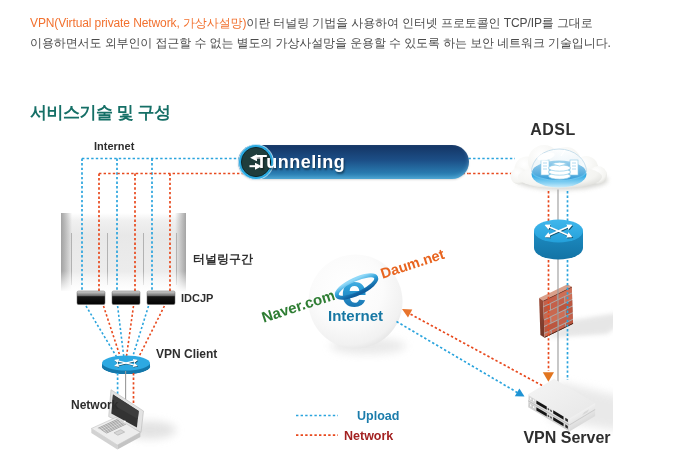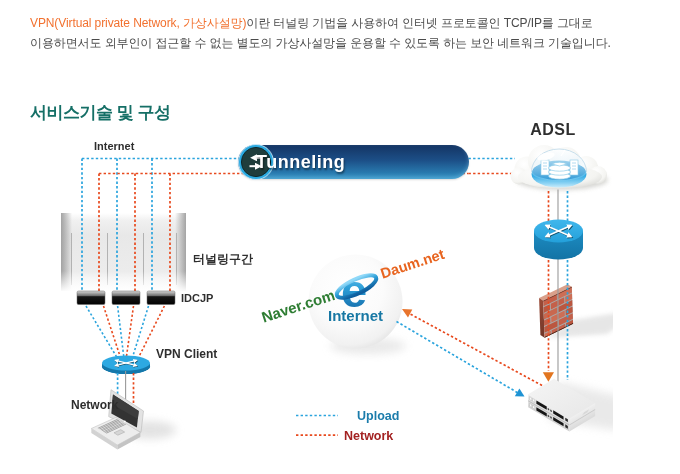--- a/index.html
+++ b/index.html
@@ -352,19 +352,20 @@
     </svg>
     <div class="bar-text">Tunneling</div>
   </div>
 
   <div class="lbl lbl-internet">Internet</div>
   <div class="lbl lbl-tunnel-section">터널링구간</div>
   <div class="lbl lbl-adsl">IDCJP</div>
   <div class="lbl lbl-vpn-client">VPN Client</div>
   <div class="lbl lbl-packet">Network</div>
   <div class="lbl lbl-idcjp">ADSL</div>
+  <div class="lbl lbl-vpn-server">VPN Server</div>
   <div class="lbl lbl-naver">Naver.com</div>
   <div class="lbl lbl-daum">Daum.net</div>
   <div class="lbl lbl-globe-internet">Internet</div>
   <div class="lbl lbl-upload">Upload</div>
   <div class="lbl lbl-download">Network</div>
 
 </div>
 
 </body></html>

